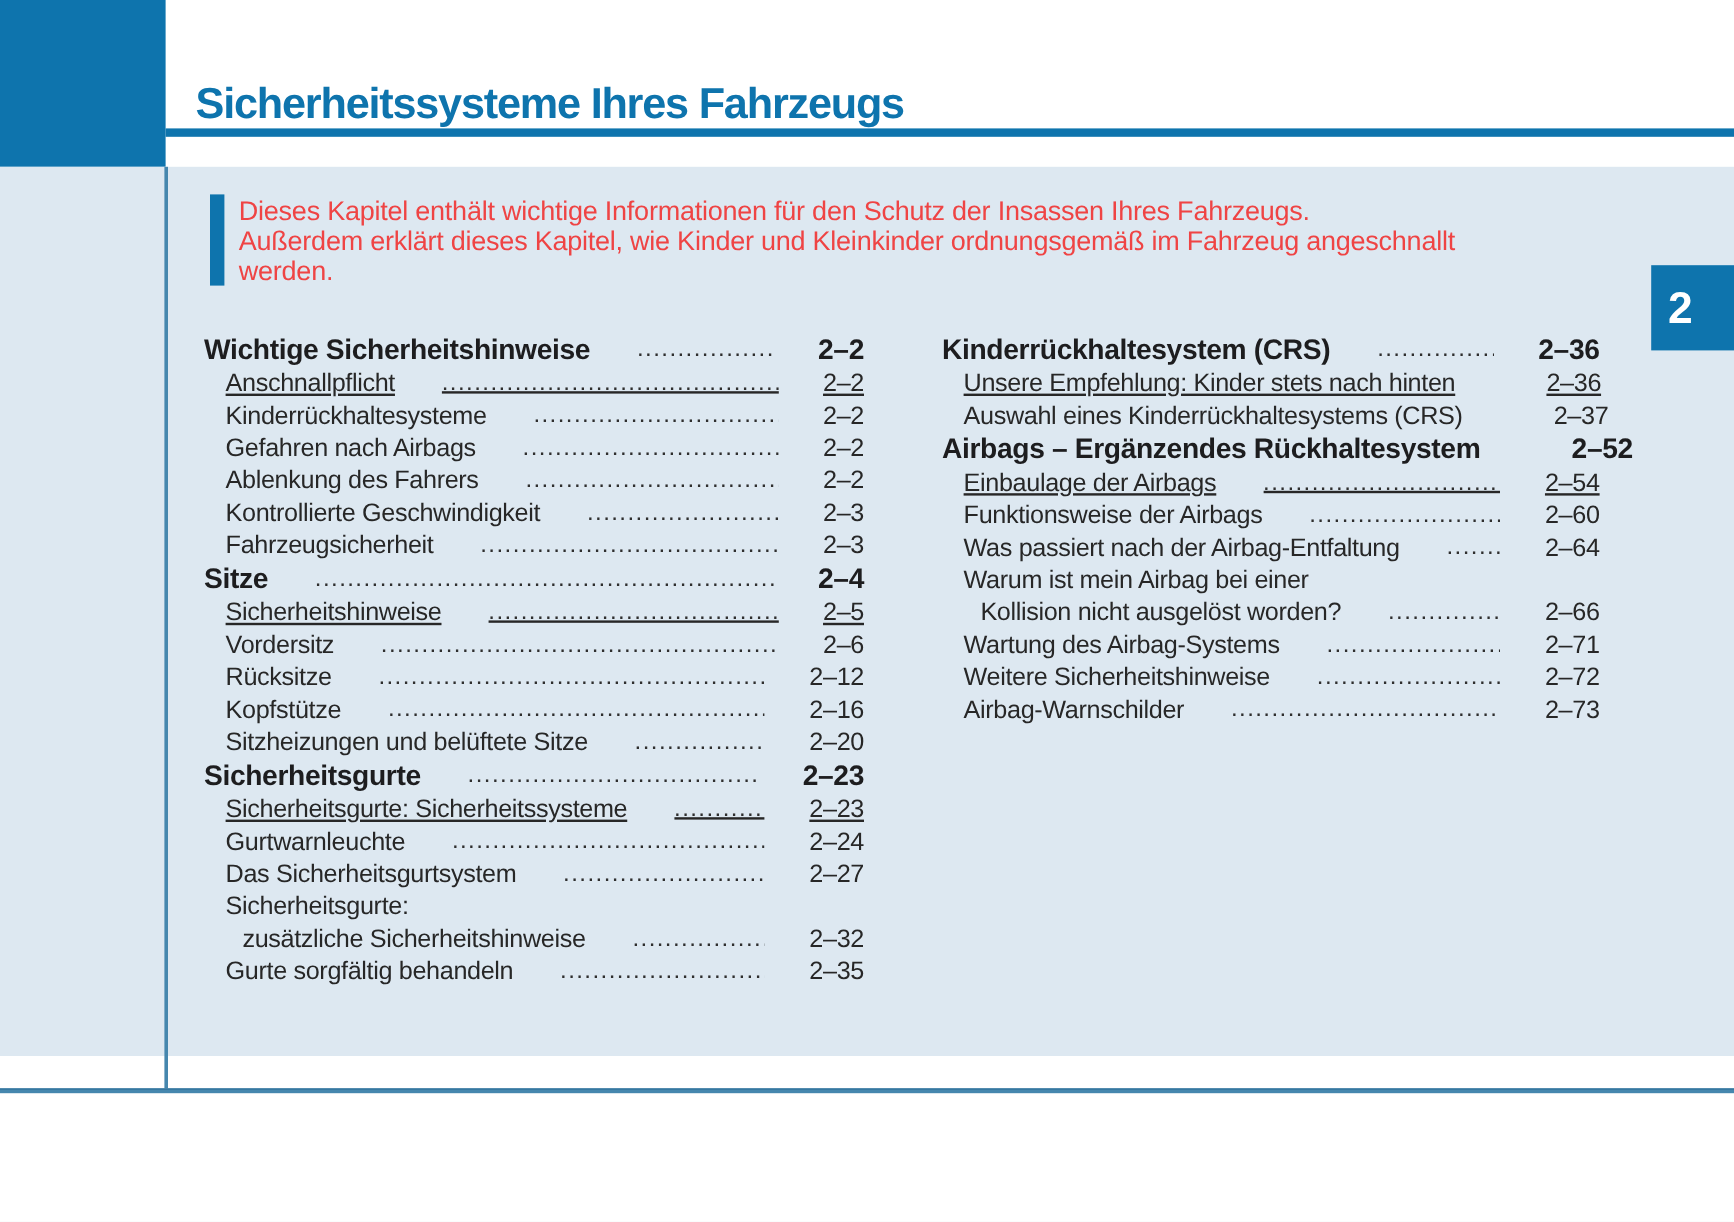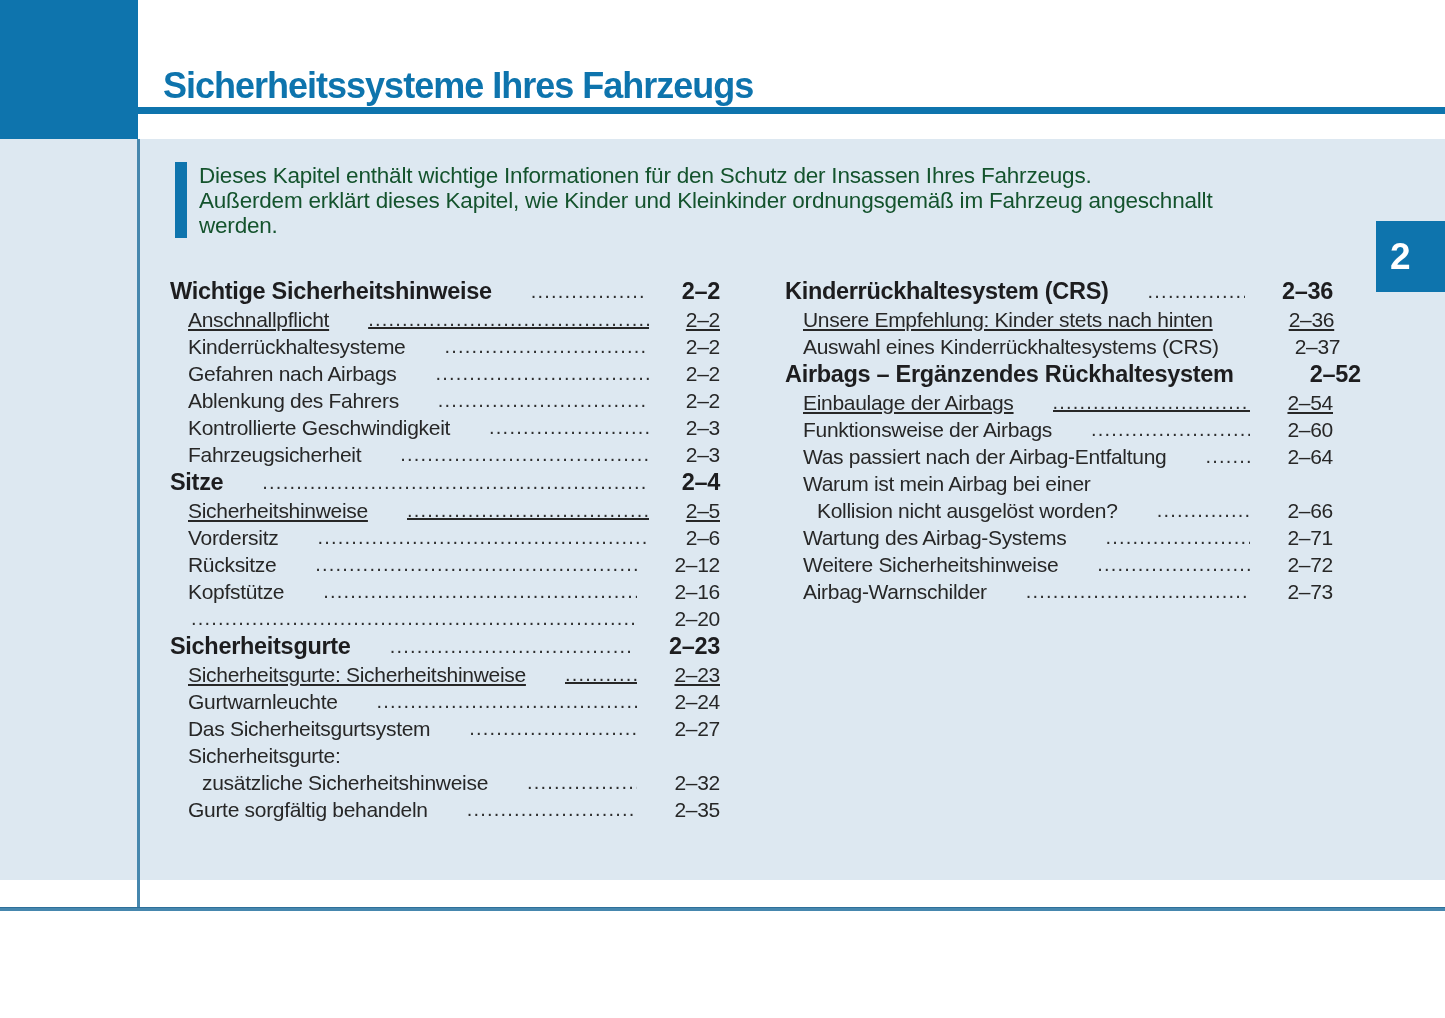--- a/index.html
+++ b/index.html
@@ -80,21 +80,21 @@
   }
   .intro-bar {
     width: 12px;
     background: #0e74ad;
     margin-right: 12px;
     flex: 0 0 auto;
   }
   .intro-text {
     font-size: 22.5px;
     line-height: 25px;
-    color: #14532d;
+    color: #ef4444;
     letter-spacing: -0.2px;
     padding-top: 1px;
   }
   .intro-text .intro-line { white-space: nowrap; }
 
   .toc-col {
     position: absolute;
     top: 277px;
     color: #272727;
   }
@@ -236,32 +236,33 @@
         <span class="toc-page">2–12</span>
       </div>
 
       <div class="toc-row lv-s">
         <span class="toc-label">Kopfstütze</span>
         <span class="toc-dots"></span>
         <span class="toc-page">2–16</span>
       </div>
 
       <div class="toc-row lv-s">
+        <span class="toc-label">Sitzheizungen und belüftete Sitze</span>
         <span class="toc-dots"></span>
         <span class="toc-page">2–20</span>
       </div>
 
       <div class="toc-row lv-h">
         <span class="toc-label">Sicherheitsgurte</span>
         <span class="toc-dots"></span>
         <span class="toc-page">2–23</span>
       </div>
 
       <div class="toc-row lv-s">
-        <span class="toc-label">Sicherheitsgurte: Sicherheitshinweise</span>
+        <span class="toc-label">Sicherheitsgurte: Sicherheitssysteme</span>
         <span class="toc-dots"></span>
         <span class="toc-page">2–23</span>
       </div>
 
       <div class="toc-row lv-s">
         <span class="toc-label">Gurtwarnleuchte</span>
         <span class="toc-dots"></span>
         <span class="toc-page">2–24</span>
       </div>
 

